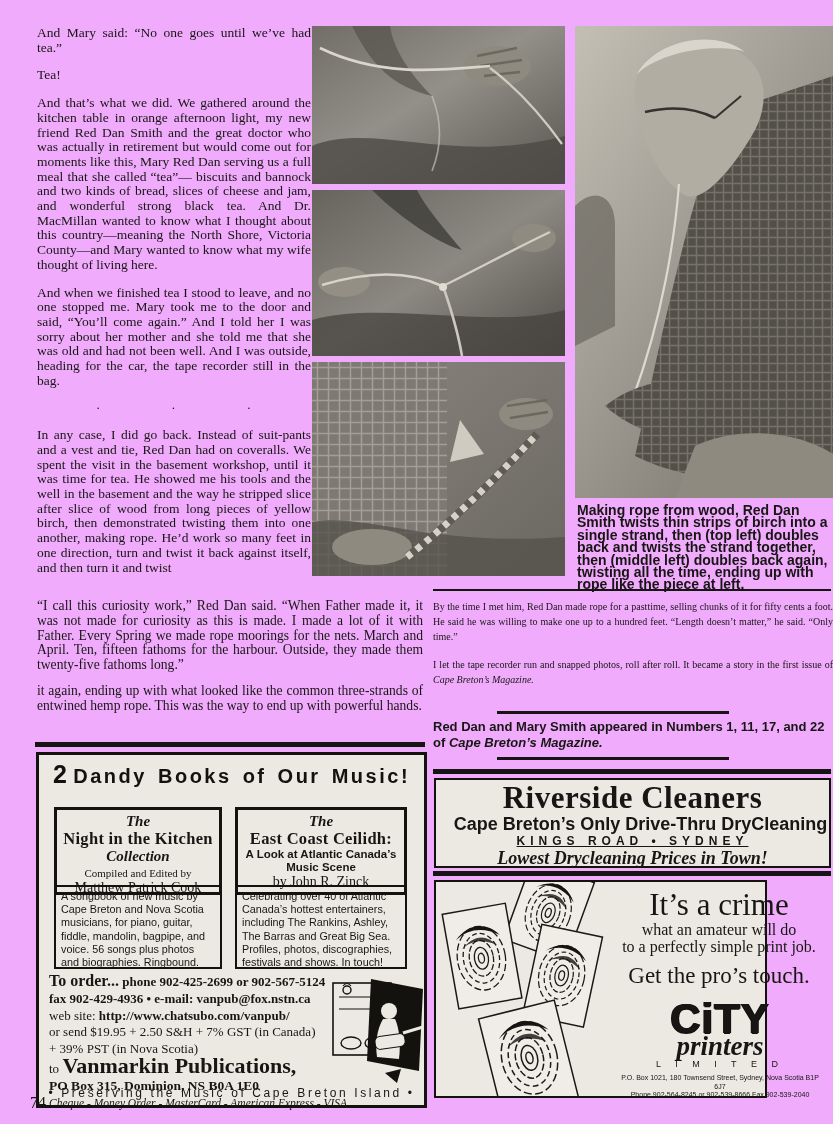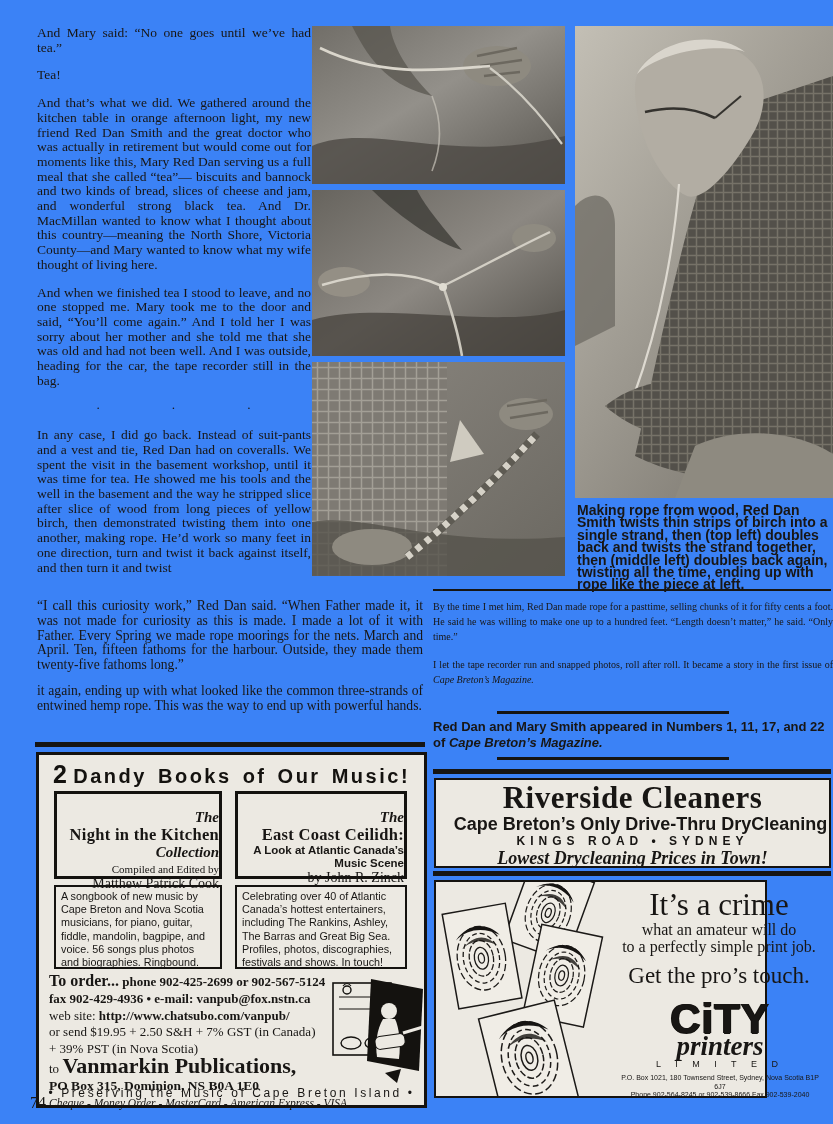--- a/index.html
+++ b/index.html
@@ -1,57 +1,57 @@
 <!DOCTYPE html>
 <html><head>
 <meta charset="utf-8">
 <style>
   html,body{margin:0;padding:0;background:#c9c6c0;}
   .page{
     position:relative;width:833px;height:1124px;margin:0 auto;
-    background:#3b82f6;overflow:hidden;color:#181614;
+    background:#f0abfc;overflow:hidden;color:#181614;
     font-family:"Liberation Serif",serif;
   }
   .abs{position:absolute;}
   .body-narrow{font-size:13.5px;line-height:14.7px;text-align:justify;}
   .body-narrow p{margin:0 0 13px 0;}
   .body-wide{font-size:13.6px;line-height:14.8px;text-align:justify;}
   .body-wide p{margin:0 0 11px 0;}
   .dots{font-size:13px;text-align:center;margin:6px 0 12px 0;letter-spacing:1px;}
   .photo{background:#777;}
   .photo svg{display:block;}
   .caption{font-family:"Liberation Sans",sans-serif;font-weight:bold;font-size:14px;line-height:12.4px;}
   .rule{background:#161513;}
   .right-col{font-size:10px;line-height:15px;text-align:justify;}
   .right-col p{margin:0 0 13px 0;}
   .note{font-family:"Liberation Sans",sans-serif;font-weight:bold;font-size:13px;line-height:15.5px;}
   .books-ad{border:3px solid #14120f;box-sizing:border-box;background:#ece9e2;}
   .books-heading{text-align:center;margin-top:5px;font-family:"Liberation Sans",sans-serif;font-weight:bold;color:#14120f;}
   .books-heading .num{font-size:25px;letter-spacing:2px;}
   .books-heading .txt{font-size:20px;letter-spacing:2.5px;word-spacing:3px;}
-  .book-box{position:absolute;border:3px solid #14120f;box-sizing:border-box;text-align:right;padding-top:15px;}
+  .book-box{position:absolute;border:3px solid #14120f;box-sizing:border-box;text-align:center;padding-top:3px;margin-top:16px;}
   .book-the{font-size:15px;font-weight:bold;font-style:italic;line-height:17px;}
   .book-title{font-size:16.5px;font-weight:bold;line-height:18px;letter-spacing:0.3px;}
   .book-subtitle-serif{font-size:15px;font-weight:bold;font-style:italic;line-height:17px;}
   .book-subtitle-sans{font-family:"Liberation Sans",sans-serif;font-weight:bold;font-size:11.5px;line-height:13px;}
   .book-credit{font-size:11px;line-height:13px;margin-top:2px;}
   .book-author{font-size:14px;line-height:16px;}
   .desc-box{position:absolute;border:2px solid #14120f;box-sizing:border-box;
     font-family:"Liberation Sans",sans-serif;font-size:10.8px;line-height:13.2px;padding:3px 5px;text-align:left;}
   .order{font-size:13px;line-height:16.8px;}
   .order .big{font-weight:bold;font-size:16px;}
   .order .b{font-weight:bold;}
   .order .pub{font-weight:bold;font-size:22px;}
   .order .addr{font-weight:bold;font-size:13.5px;}
   .order .pay{font-style:italic;font-size:11.5px;}
   .tagline{font-family:"Liberation Sans",sans-serif;font-size:12px;letter-spacing:2.6px;text-align:center;}
   .riverside{border:2px solid #14120f;box-sizing:border-box;text-align:center;background:#ece9e2;}
   .rv-title{font-size:31px;line-height:33px;font-weight:bold;letter-spacing:0.5px;margin-top:1px;}
   .rv-line2{font-family:"Liberation Sans",sans-serif;font-weight:bold;font-size:18px;line-height:20px;padding-left:16px;}
-  .rv-line3{font-family:"Liberation Sans",sans-serif;font-weight:bold;font-size:12px;letter-spacing:5px;line-height:14px;}
+  .rv-line3{font-family:"Liberation Sans",sans-serif;font-weight:bold;font-size:12px;letter-spacing:5px;line-height:14px;text-decoration:underline;}
   .rv-line4{font-weight:bold;font-style:italic;font-size:18px;line-height:20px;}
   .city-ad{border:2px solid #14120f;box-sizing:border-box;background:#ece9e2;}
   .city-text{position:absolute;left:180px;top:6px;width:206px;text-align:center;}
   .city-headline{font-size:31px;line-height:33px;}
   .city-sub{font-size:16px;line-height:17px;}
   .city-cta{font-size:23px;line-height:26px;margin-top:8px;}
   .city-logo{position:absolute;left:182px;top:118px;width:204px;text-align:center;}
   .logo-city{font-family:"Liberation Sans",sans-serif;font-weight:bold;font-size:42px;line-height:38px;letter-spacing:1px;
     text-shadow:1px 0 0 #14120f,-1px 0 0 #14120f,0 1px 0 #14120f;}
   .logo-printers{font-style:italic;font-weight:bold;font-size:27px;line-height:24px;margin-top:-4px;}

